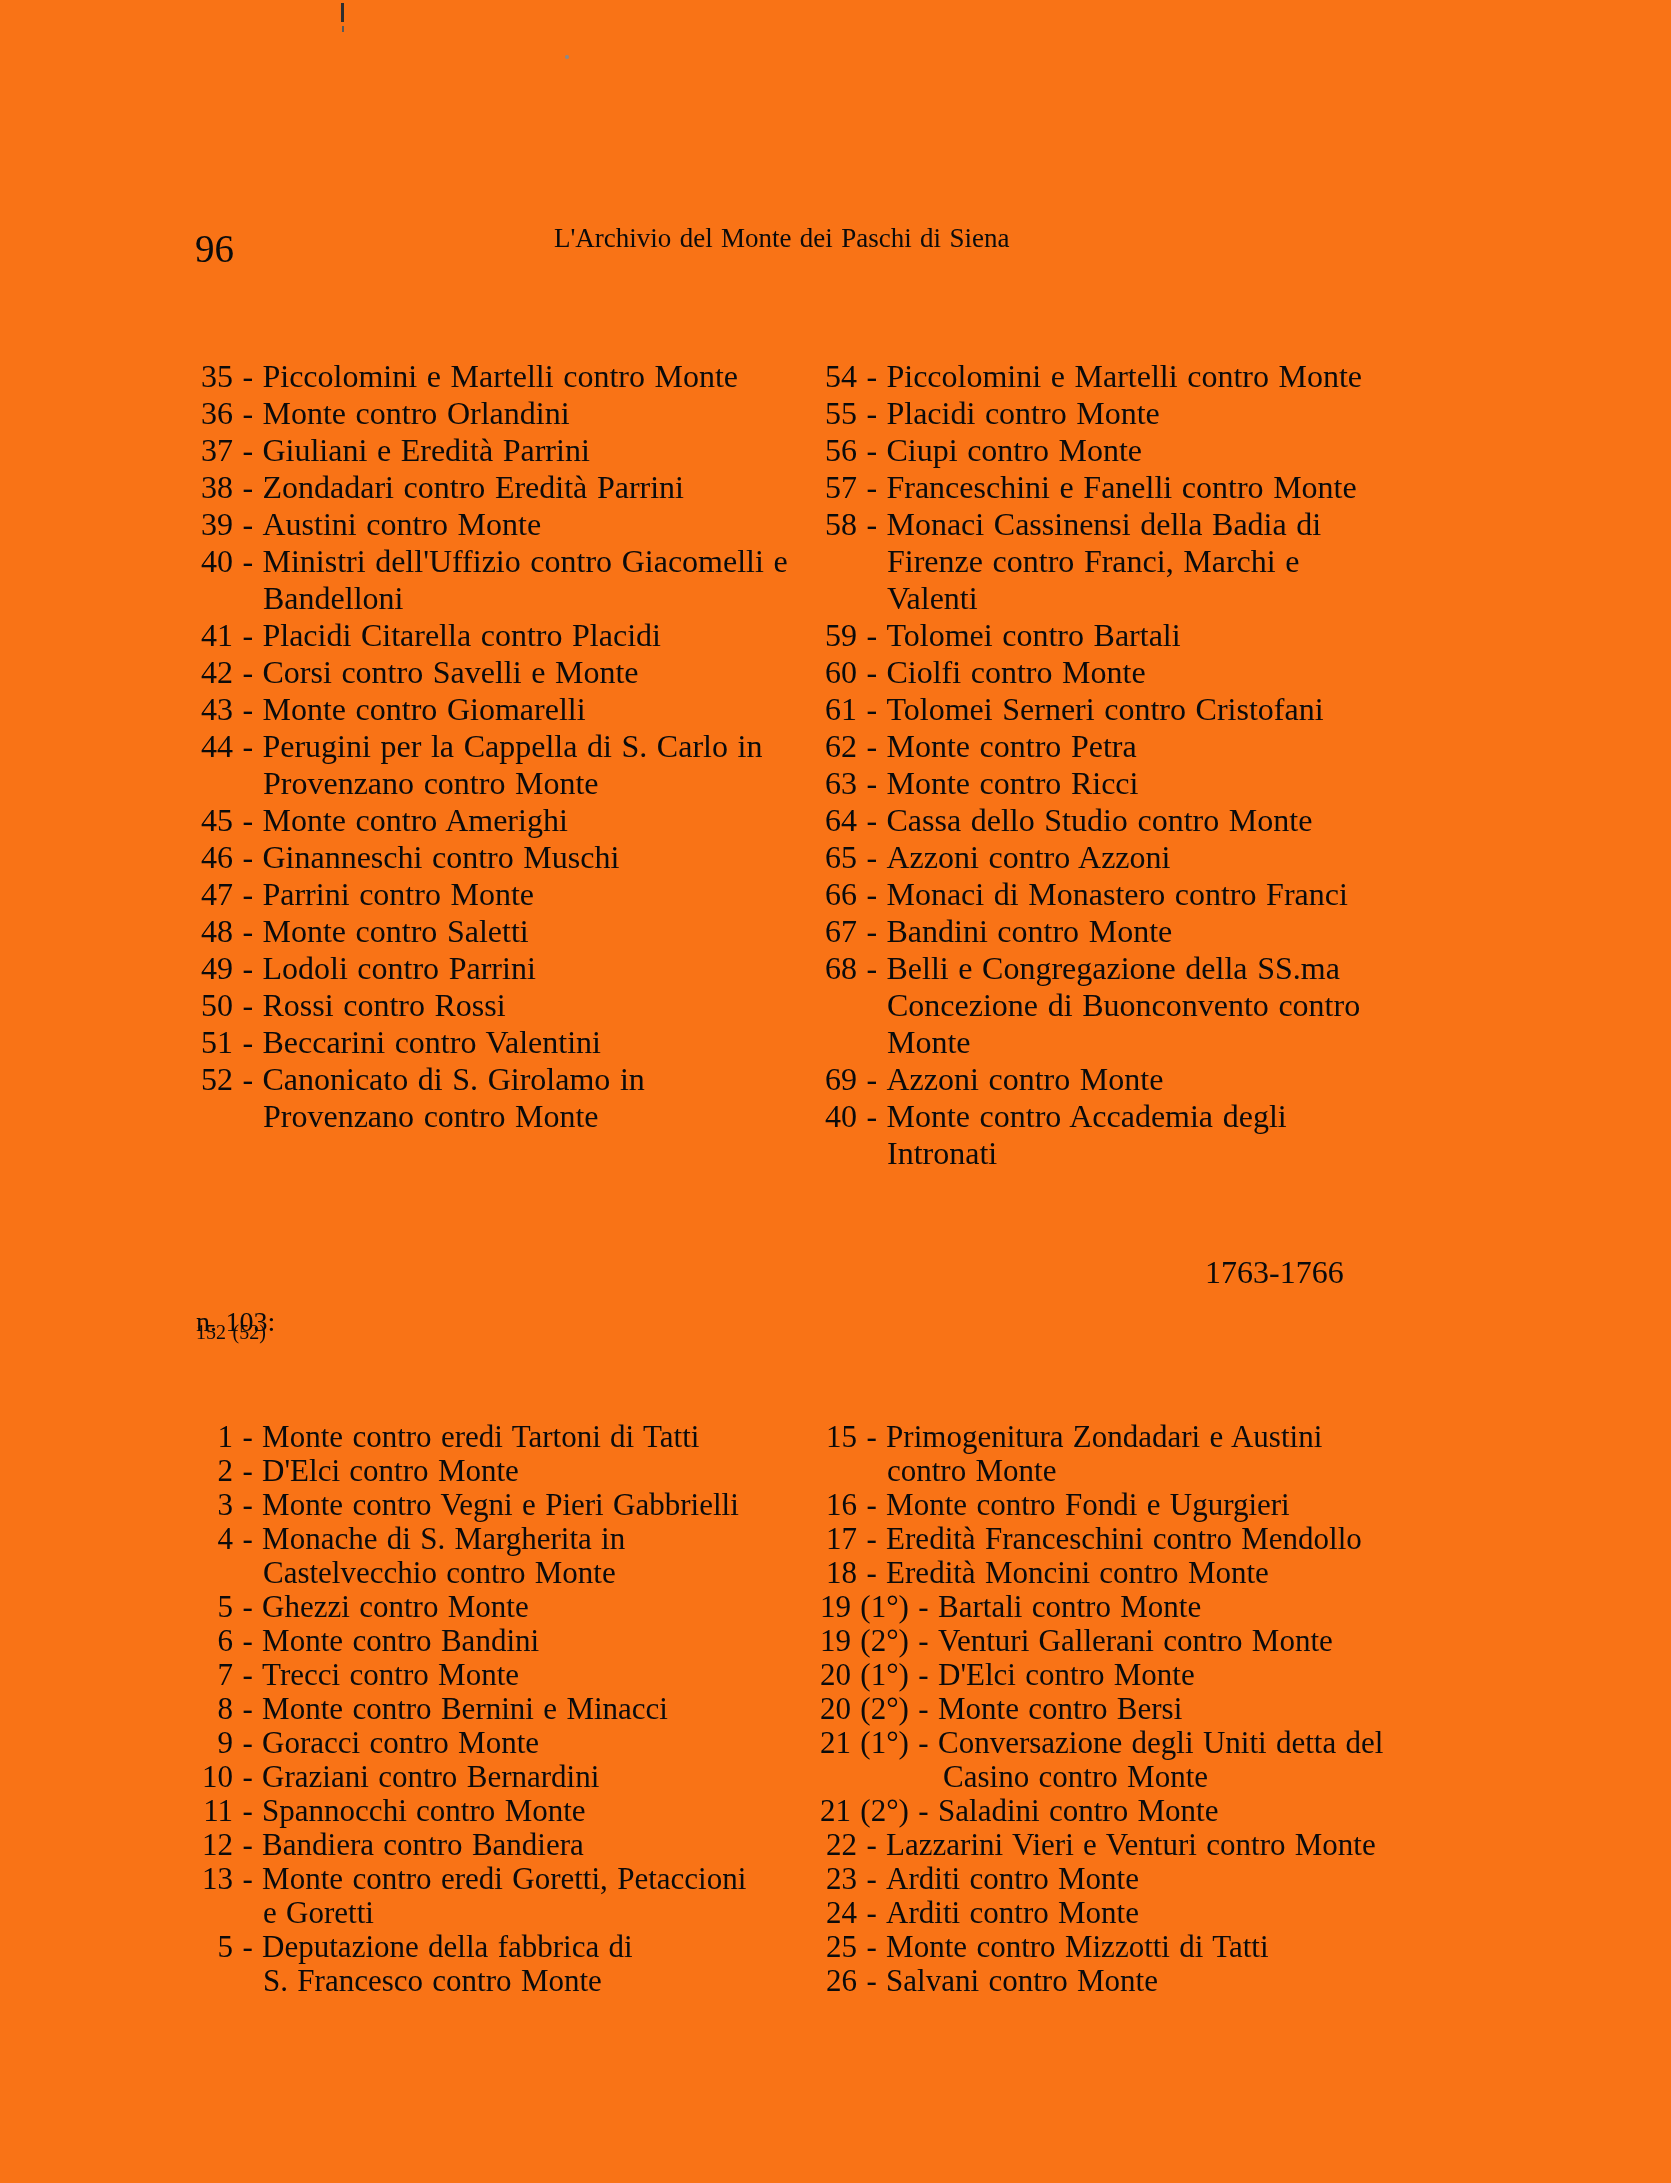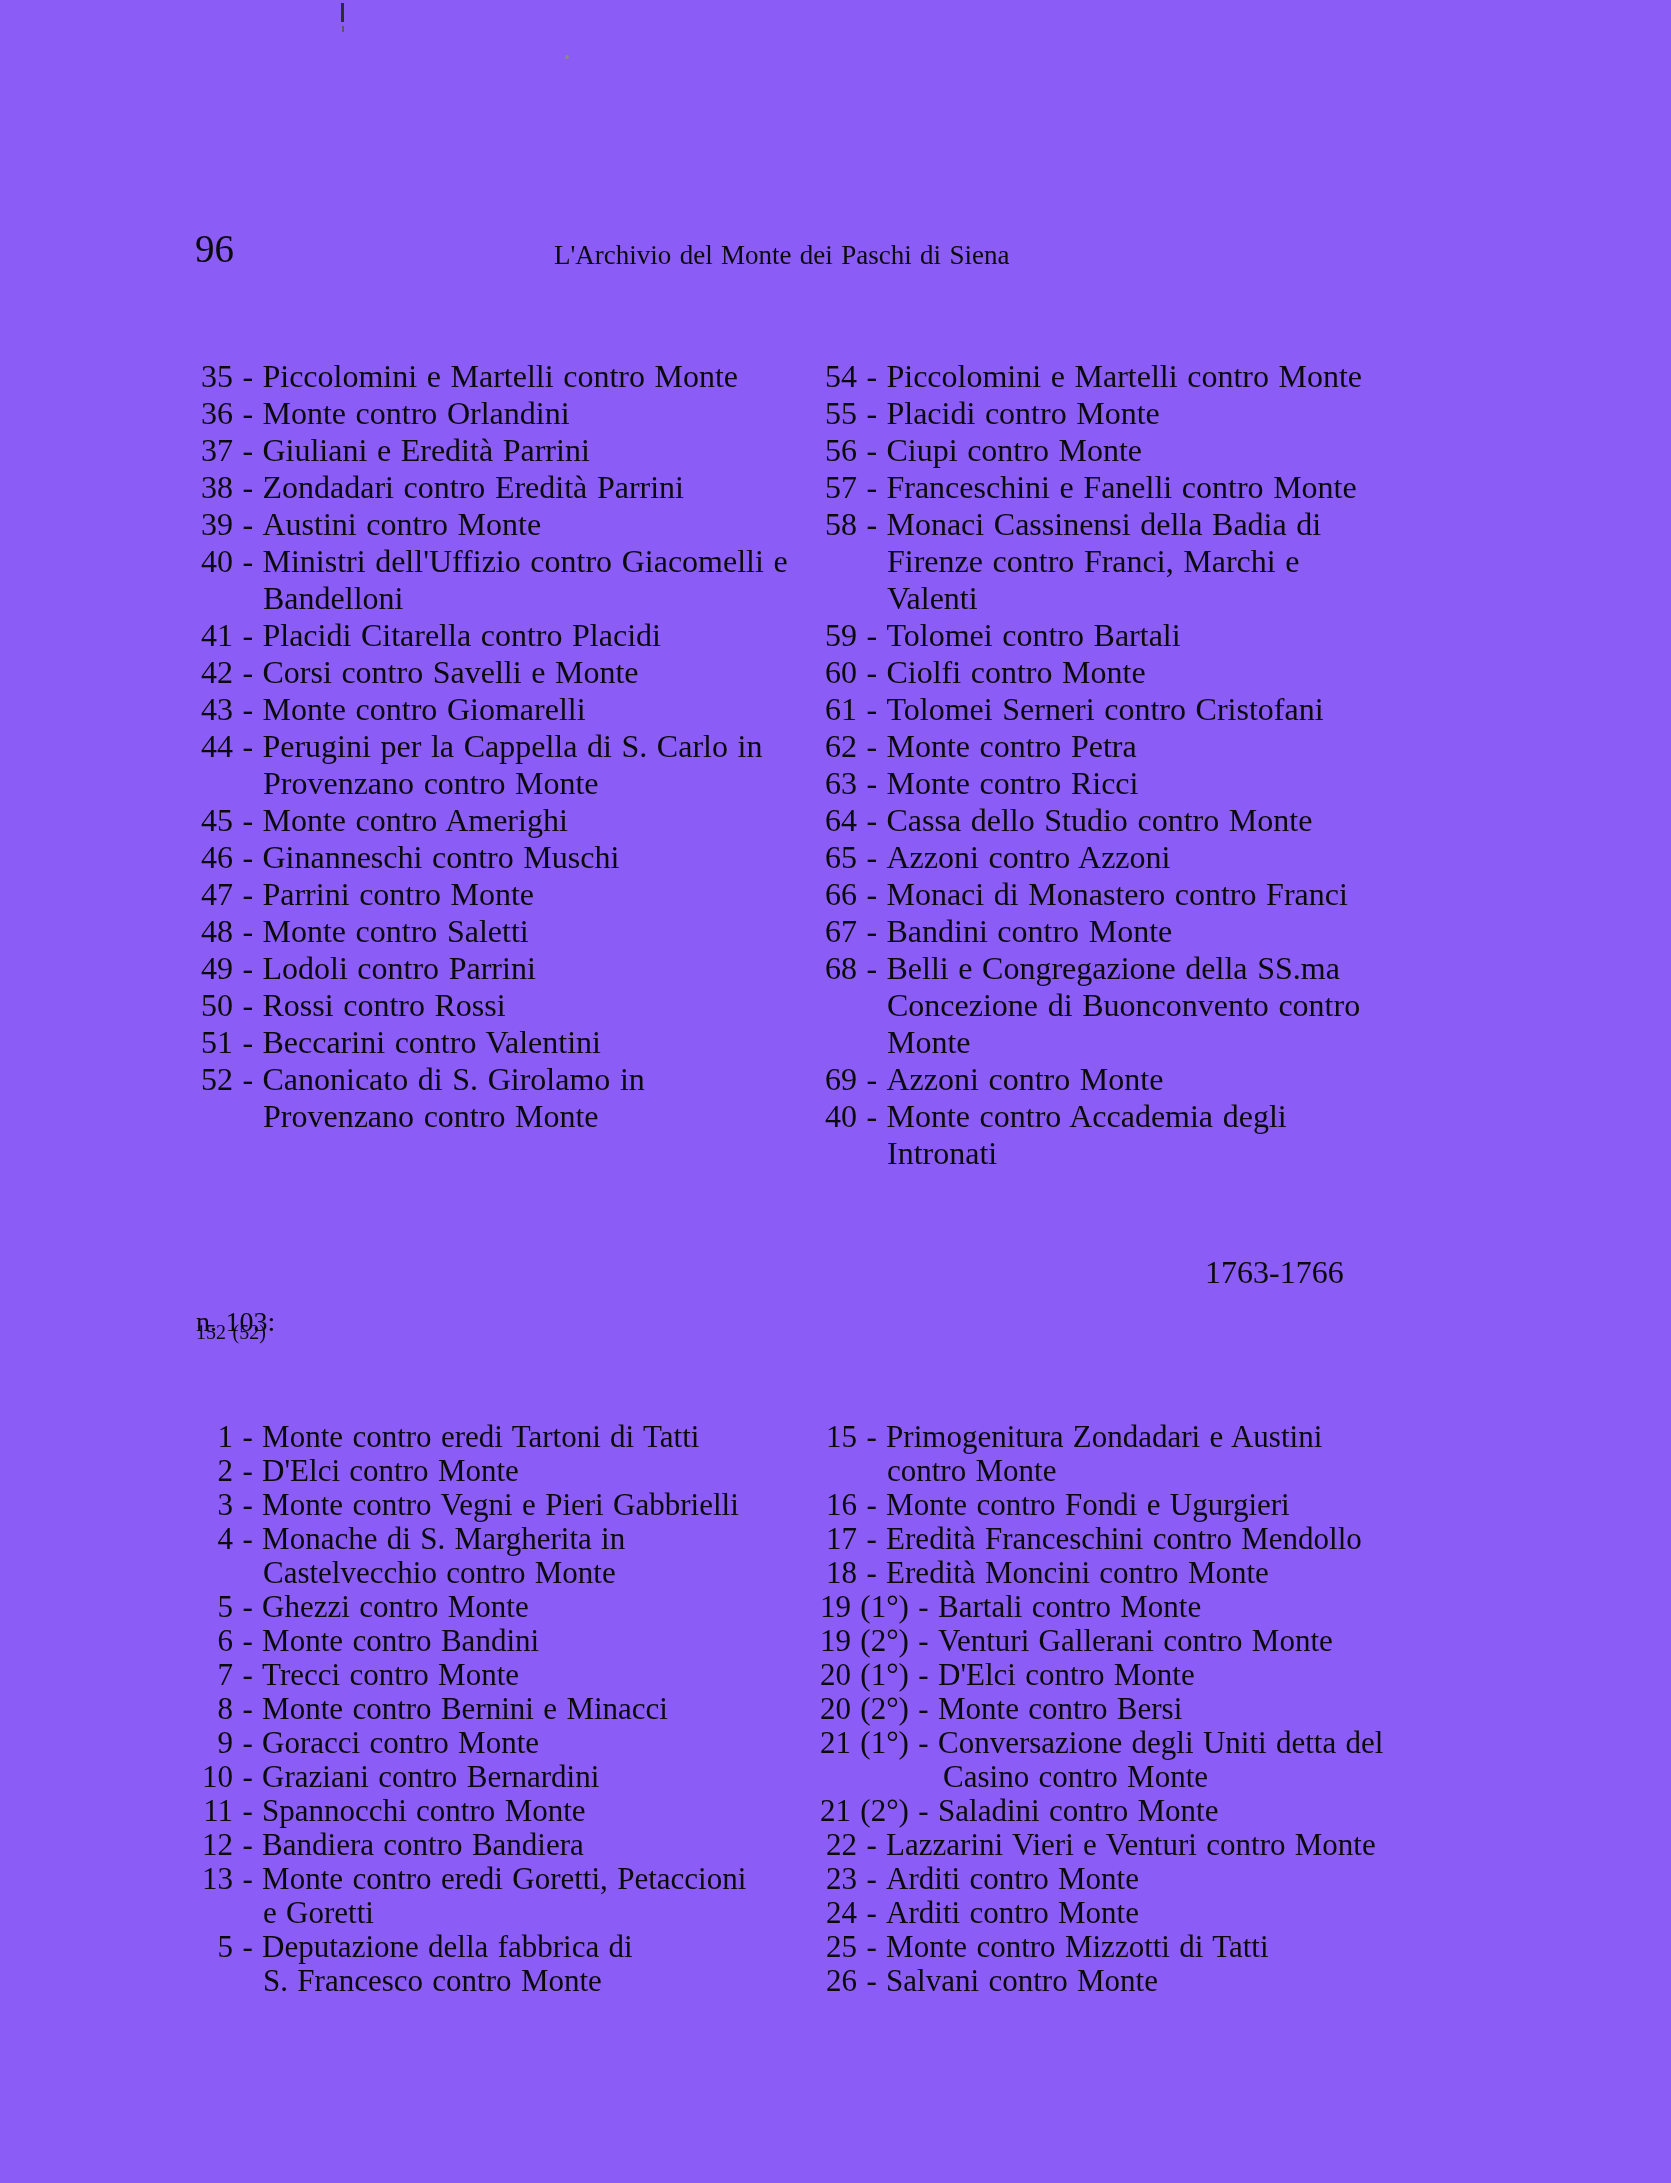--- a/index.html
+++ b/index.html
@@ -1,27 +1,27 @@
 <!DOCTYPE html>
 <html style="font-size:12.5px"><head>
 <meta charset="utf-8">
 <style>
   html,body{margin:0;padding:0;background:#e8e8e8;}
   .page{
     position:relative;
     width:1672px;height:2183px;
-    background:#8b5cf6;
+    background:#f97316;
     overflow:hidden;
     font-family:"Liberation Serif","DejaVu Serif",serif;
     color:#0b0b0b;
     word-spacing:1.6px;
   }
   .abs{position:absolute;}
   .pagenum{left:195px;top:229px;font-size:39px;line-height:39px;}
-  .runtitle{left:554px;top:240px;font-size:27px;line-height:30px;}
+  .runtitle{left:554px;top:223px;font-size:27px;line-height:30px;}
   .col{position:absolute;white-space:pre;}
   .col .item{
     font-size:32px;
     line-height:37px;
     padding-left:67px;
     text-indent:-67px;
   }
   .s2 .item{line-height:34px;font-size:31px;}
   .num{display:inline-block;min-width:37px;text-align:right;text-indent:0;}
   .sep{padding:0 9.4px;}

